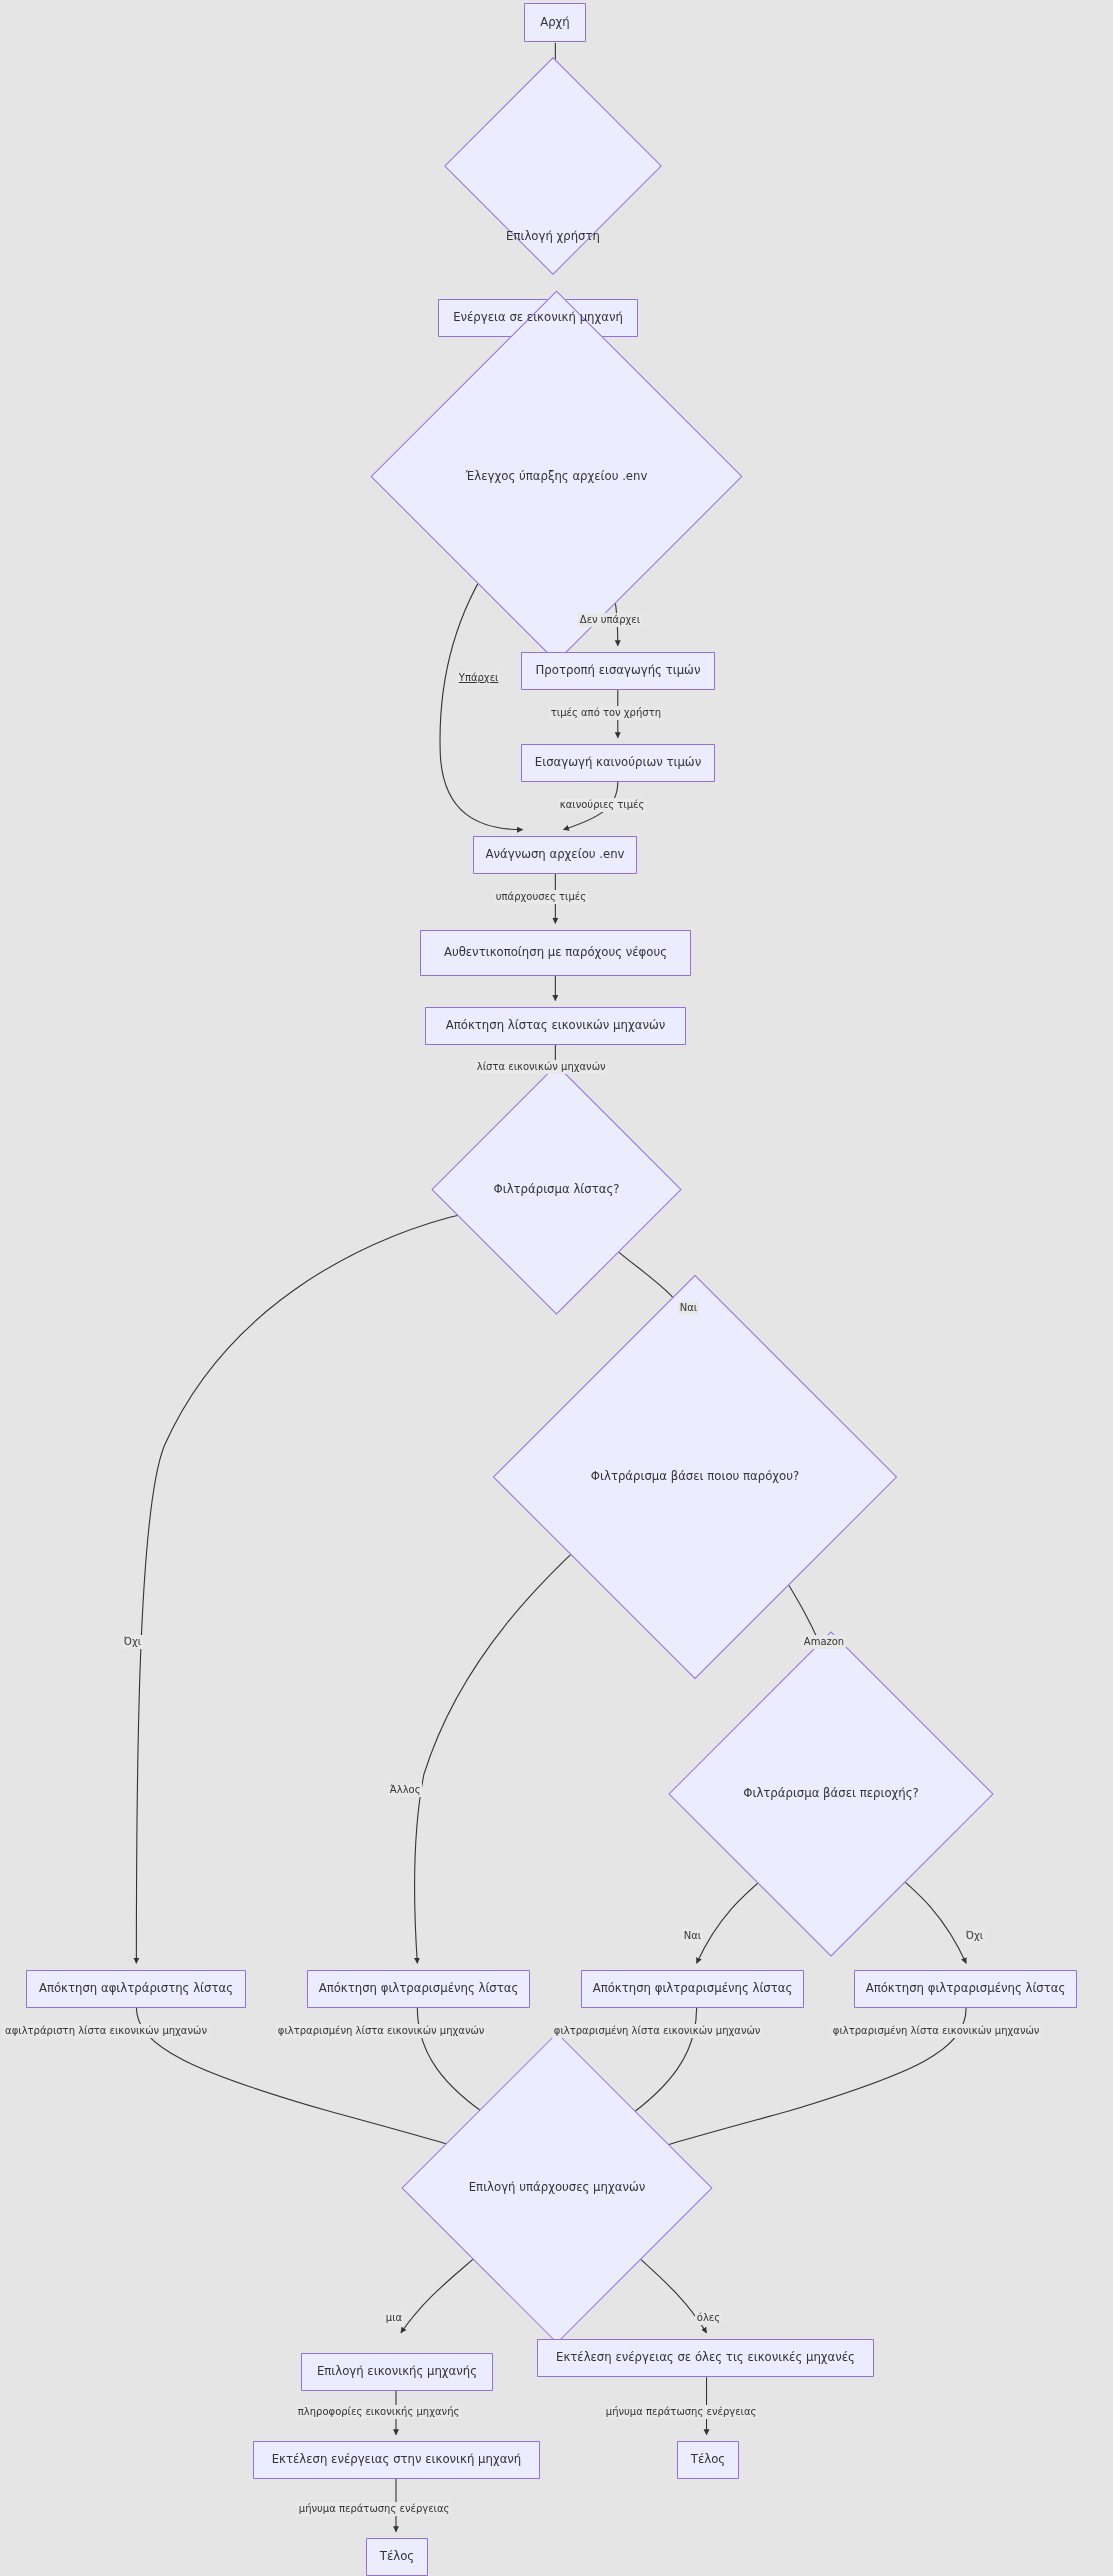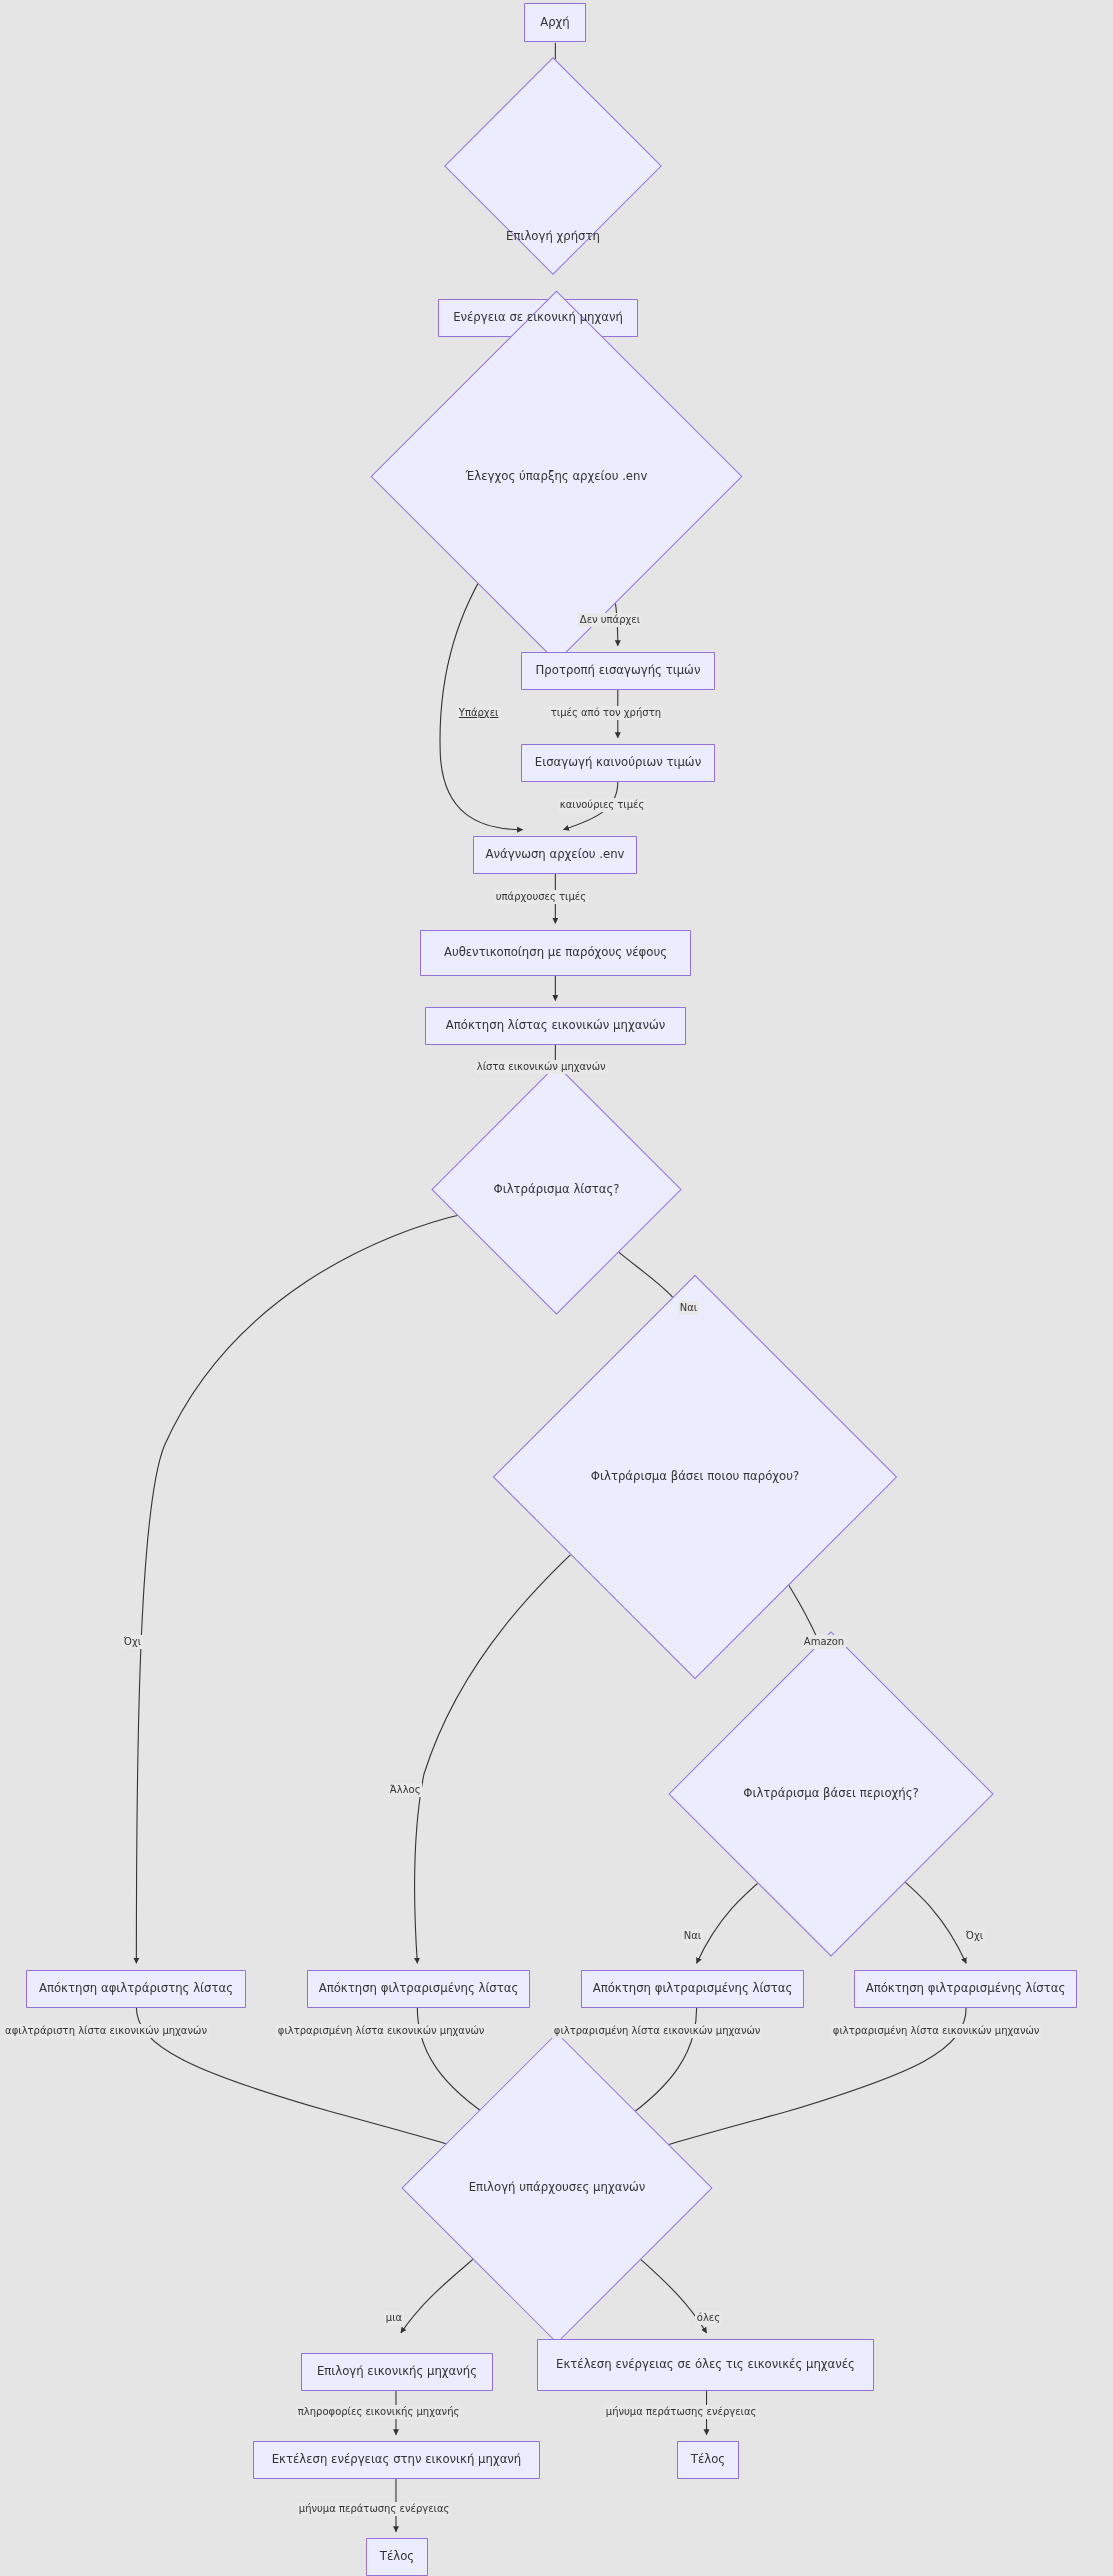--- a/index.html
+++ b/index.html
@@ -112,36 +112,36 @@
       <div class="node rect" style="left: 854px; top: 1970px; width: 223px; height: 38px;">
         <span class="dlabel">Απόκτηση φιλτραρισμένης λίστας</span>
       </div>
       <div class="node diamond" style="left: 447px; top: 2078px; width: 220px; height: 220px;">
         <div class="dshape"></div>
         <span class="dlabel">Επιλογή υπάρχουσες μηχανών</span>
       </div>
       <div class="node rect" style="left: 301px; top: 2339px; width: 192px; height: 38px; margin-top: 14px;">
         <span class="dlabel">Επιλογή εικονικής μηχανής</span>
       </div>
-      <div class="node rect" style="left: 537px; top: 2339px; width: 337px; height: 52px;">
+      <div class="node rect" style="left: 537px; top: 2339px; width: 337px; height: 38px;">
         <span class="dlabel">Εκτέλεση ενέργειας σε όλες τις εικονικές μηχανές</span>
       </div>
       <div class="node rect" style="left: 253px; top: 2441px; width: 287px; height: 38px;">
         <span class="dlabel">Εκτέλεση ενέργειας στην εικονική μηχανή</span>
       </div>
       <div class="node rect" style="left: 677px; top: 2441px; width: 62px; height: 38px;">
         <span class="dlabel">Τέλος</span>
       </div>
       <div class="node rect" style="left: 366px; top: 2538px; width: 62px; height: 38px;">
         <span class="dlabel">Τέλος</span>
       </div>
     </div>
   <div id="labels-layer">
       <span class="elabel" style="left: 578px; top: 613px;">Δεν υπάρχει</span>
-      <span class="elabel" style="left: 457px; top: 706px; text-decoration: underline;">Υπάρχει</span>
+      <span class="elabel" style="left: 457px; top: 671px; text-decoration: underline;">Υπάρχει</span>
       <span class="elabel" style="left: 549px; top: 706px;">τιμές από τον χρήστη</span>
       <span class="elabel" style="left: 558px; top: 798px;">καινούριες τιμές</span>
       <span class="elabel" style="left: 494px; top: 890px;">υπάρχουσες τιμές</span>
       <span class="elabel" style="left: 475px; top: 1060px;">λίστα εικονικών μηχανών</span>
       <span class="elabel" style="left: 678px; top: 1301px;">Ναι</span>
       <span class="elabel" style="left: 122px; top: 1635px;">Όχι</span>
       <span class="elabel" style="left: 802px; top: 1635px;">Amazon</span>
       <span class="elabel" style="left: 388px; top: 1783px;">Άλλος</span>
       <span class="elabel" style="left: 682px; top: 1929px;">Ναι</span>
       <span class="elabel" style="left: 964px; top: 1929px;">Όχι</span>

